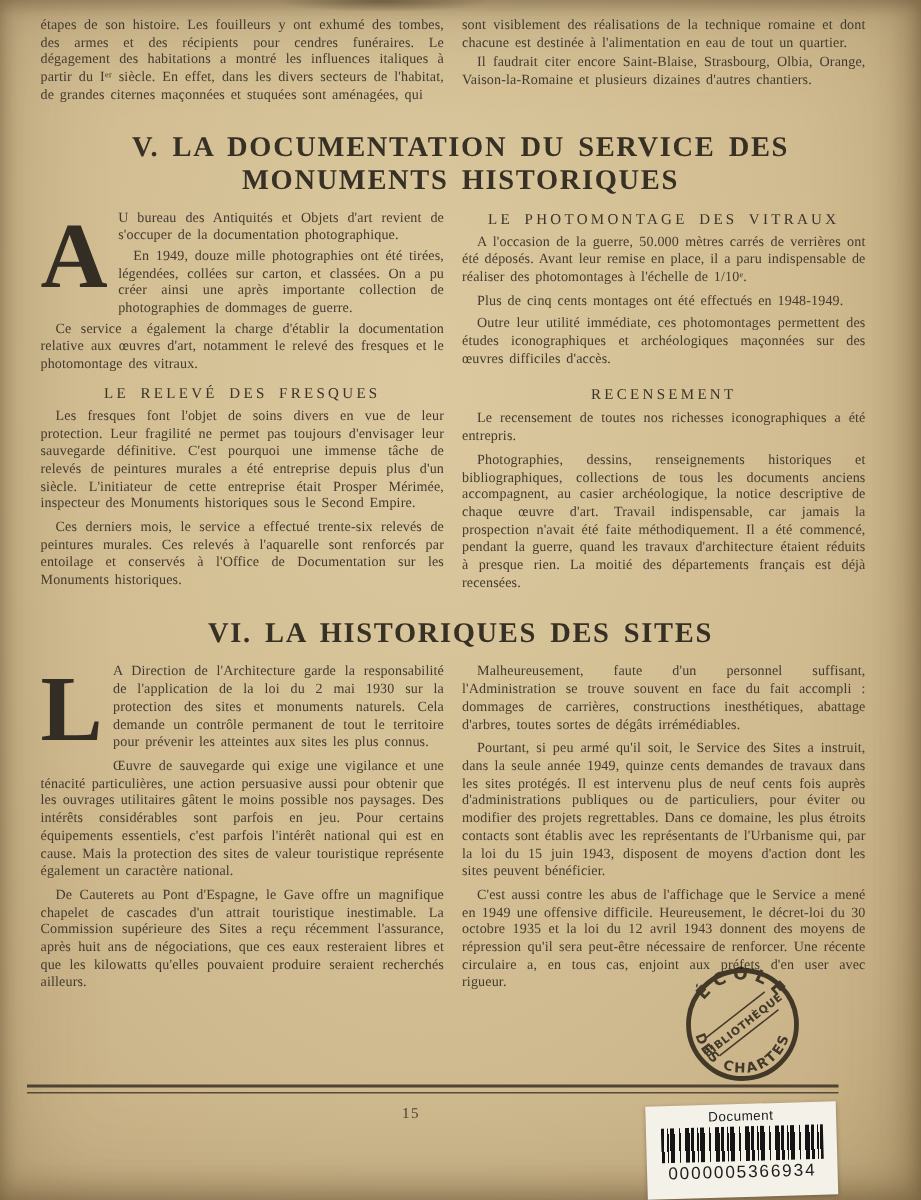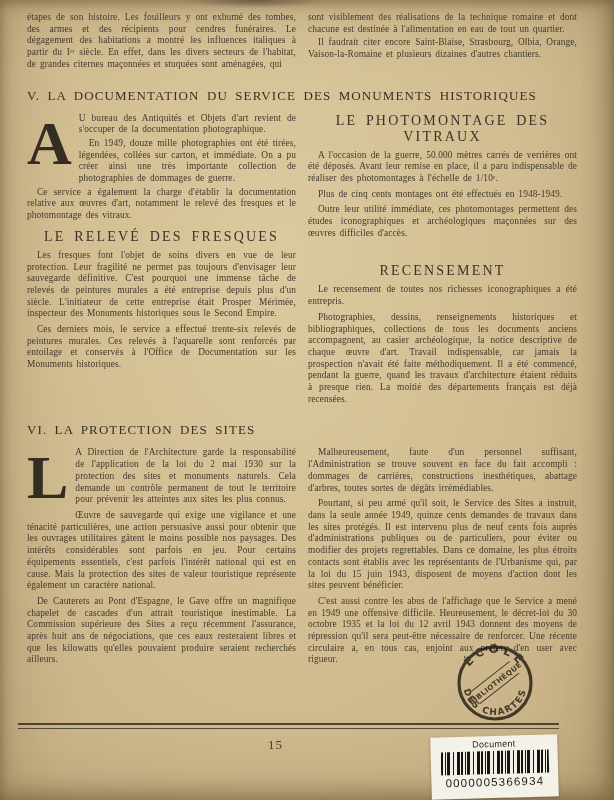--- a/index.html
+++ b/index.html
@@ -15,36 +15,36 @@
   .smudge-top{position:absolute;left:185px;top:-6px;width:140px;height:14px;border-radius:50%;
     background:radial-gradient(ellipse, rgba(60,45,25,.45), rgba(60,45,25,0) 70%);}
   .content{position:absolute;left:27px;top:12px;width:560px;}
   .row{display:flex;gap:12px;}
   .col{width:269px;}
   p{margin:0 0 2px 0;font-size:9.4px;line-height:11.7px;text-align:justify;
     word-spacing:1.4px;letter-spacing:.1px;}
   p.indent{text-indent:10px;}
   p.sp{margin-top:4px;}
   .section-title{
-    text-align:left;font-size:13px;letter-spacing:1.1px;color:#373025;
-    margin:15px 0 9px 0;font-weight:normal;word-spacing:3px;
+    text-align:center;font-size:19px;letter-spacing:1.1px;color:#373025;
+    margin:15px 0 9px 0;font-weight:bold;word-spacing:3px;
   }
   .subhead{
-    text-align:center;font-size:14px;letter-spacing:2.2px;color:#3a332a;
+    text-align:center;font-size:10px;letter-spacing:2.2px;color:#3a332a;
     margin:7px 0 5px 0;word-spacing:3px;
   }
   .dropcap{
     float:left;font-size:62px;line-height:54px;height:66px;
     padding:3px 7px 0 0;color:#332d23;font-weight:bold;
   }
   .footer-rule{
     position:absolute;left:18px;top:723px;width:541px;height:3px;
     border-top:2px solid rgba(58,49,36,.85);border-bottom:1px solid rgba(58,49,36,.8);
   }
-  .page-num{position:absolute;left:268px;top:737px;font-size:13px;color:#463e30;letter-spacing:1px;}
+  .page-num{position:absolute;left:268px;top:737px;font-size:10px;color:#463e30;letter-spacing:1px;}
   
   .stamp{position:absolute;left:454px;top:642px;width:82px;height:82px;opacity:.82;
     mix-blend-mode:multiply;}
   
   .label{
     position:absolute;left:431px;top:736px;width:127px;height:62px;
     background:#f4f1e9;transform:rotate(-1.6deg);
     box-shadow:0 1px 3px rgba(60,45,25,.4);
     display:flex;flex-direction:column;align-items:center;justify-content:flex-start;
     font-family:"Liberation Sans", sans-serif;color:#1d1d1d;
@@ -78,38 +78,38 @@
         <p class="indent">Il faudrait citer encore Saint-Blaise, Strasbourg, Olbia, Orange, Vaison-la-Romaine et plusieurs dizaines d'autres chantiers.</p>
       </div>
     </div>
 
     <h2 class="section-title">V. LA DOCUMENTATION DU SERVICE DES MONUMENTS HISTORIQUES</h2>
 
     <div class="row">
       <div class="col">
         <span class="dropcap">A</span>
         <p>U bureau des Antiquités et Objets d'art revient de s'occuper de la documentation photographique.</p>
-        <p class="indent">En 1949, douze mille photographies ont été tirées, légendées, collées sur carton, et immédiate. On a pu créer ainsi une très importante collection de photographies de dommages de guerre.</p>
+        <p class="indent">En 1949, douze mille photographies ont été tirées, légendées, collées sur carton, et classées. On a pu créer ainsi une après importante collection de photographies de dommages de guerre.</p>
         <p class="indent">Ce service a également la charge d'établir la documentation relative aux œuvres d'art, notamment le relevé des fresques et le photomontage des vitraux.</p>
         <div class="subhead">LE RELEVÉ DES FRESQUES</div>
         <p class="indent">Les fresques font l'objet de soins divers en vue de leur protection. Leur fragilité ne permet pas toujours d'envisager leur sauvegarde définitive. C'est pourquoi une immense tâche de relevés de peintures murales a été entreprise depuis plus d'un siècle. L'initiateur de cette entreprise était Prosper Mérimée, inspecteur des Monuments historiques sous le Second Empire.</p>
         <p class="indent sp">Ces derniers mois, le service a effectué trente-six relevés de peintures murales. Ces relevés à l'aquarelle sont renforcés par entoilage et conservés à l'Office de Documentation sur les Monuments historiques.</p>
       </div>
       <div class="col">
         <div class="subhead" style="margin-top:0;">LE PHOTOMONTAGE DES VITRAUX</div>
         <p class="indent">A l'occasion de la guerre, 50.000 mètres carrés de verrières ont été déposés. Avant leur remise en place, il a paru indispensable de réaliser des photomontages à l'échelle de 1/10ᵉ.</p>
         <p class="indent sp">Plus de cinq cents montages ont été effectués en 1948-1949.</p>
         <p class="indent sp">Outre leur utilité immédiate, ces photomontages permettent des études iconographiques et archéologiques maçonnées sur des œuvres difficiles d'accès.</p>
-        <div class="subhead" style="margin-top:24px;">RECENSEMENT</div>
+        <div class="subhead" style="margin-top:12px;">RECENSEMENT</div>
         <p class="indent">Le recensement de toutes nos richesses iconographiques a été entrepris.</p>
         <p class="indent sp">Photographies, dessins, renseignements historiques et bibliographiques, collections de tous les documents anciens accompagnent, au casier archéologique, la notice descriptive de chaque œuvre d'art. Travail indispensable, car jamais la prospection n'avait été faite méthodiquement. Il a été commencé, pendant la guerre, quand les travaux d'architecture étaient réduits à presque rien. La moitié des départements français est déjà recensées.</p>
       </div>
     </div>
 
-    <h2 class="section-title">VI. LA PROTECTION DES SITES</h2>
+    <h2 class="section-title">VI. LA HISTORIQUES DES SITES</h2>
 
     <div class="row">
       <div class="col">
         <span class="dropcap">L</span>
         <p>A Direction de l'Architecture garde la responsabilité de l'application de la loi du 2 mai 1930 sur la protection des sites et monuments naturels. Cela demande un contrôle permanent de tout le territoire pour prévenir les atteintes aux sites les plus connus.</p>
         <p class="sp">Œuvre de sauvegarde qui exige une vigilance et une ténacité particulières, une action persuasive aussi pour obtenir que les ouvrages utilitaires gâtent le moins possible nos paysages. Des intérêts considérables sont parfois en jeu. Pour certains équipements essentiels, c'est parfois l'intérêt national qui est en cause. Mais la protection des sites de valeur touristique représente également un caractère national.</p>
         <p class="indent sp">De Cauterets au Pont d'Espagne, le Gave offre un magnifique chapelet de cascades d'un attrait touristique inestimable. La Commission supérieure des Sites a reçu récemment l'assurance, après huit ans de négociations, que ces eaux resteraient libres et que les kilowatts qu'elles pouvaient produire seraient recherchés ailleurs.</p>
       </div>
       <div class="col">
         <p class="indent">Malheureusement, faute d'un personnel suffisant, l'Administration se trouve souvent en face du fait accompli : dommages de carrières, constructions inesthétiques, abattage d'arbres, toutes sortes de dégâts irrémédiables.</p>

